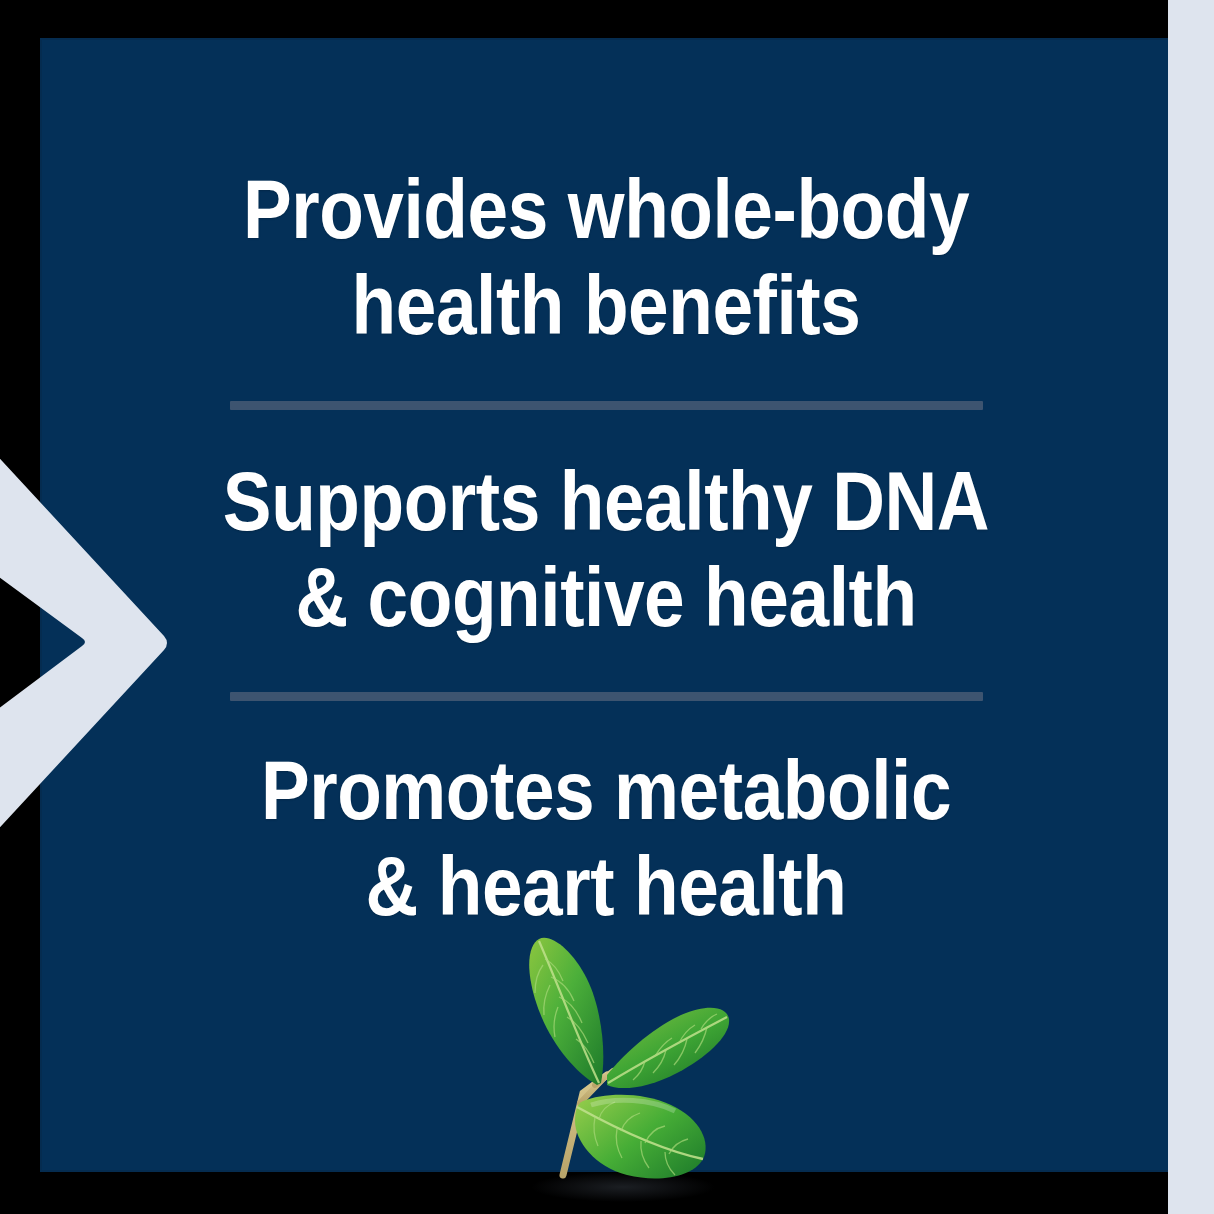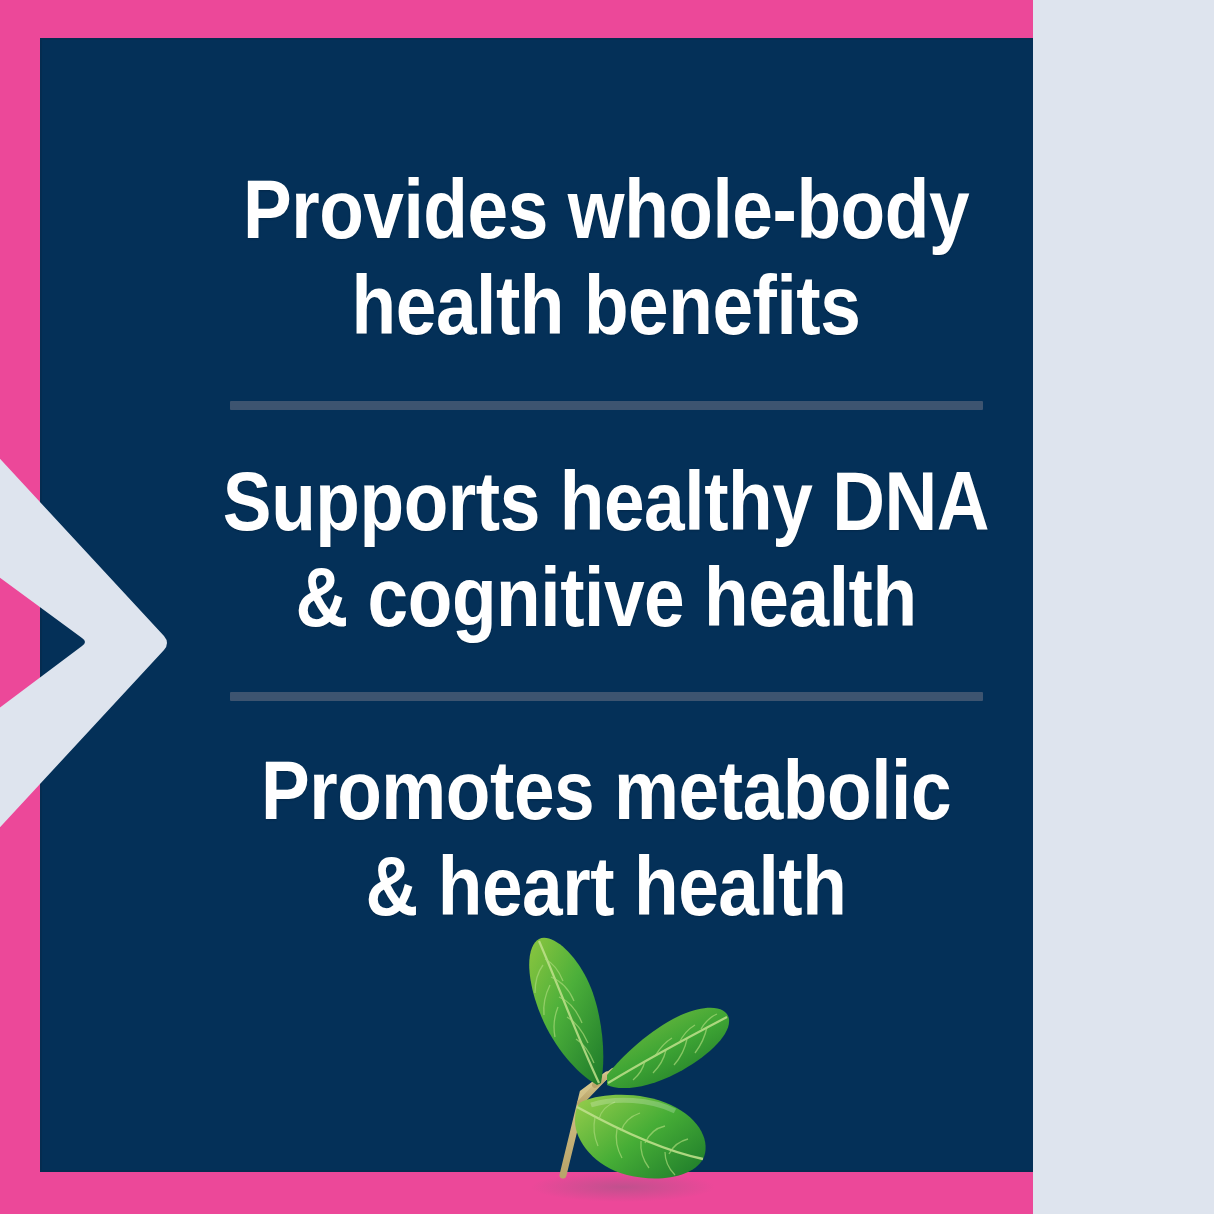--- a/index.html
+++ b/index.html
@@ -6,22 +6,22 @@
   html, body {
     width:1214px; height:1214px;
     overflow:hidden;
     font-family:"Liberation Sans", sans-serif;
   }
   body { background:#dee4ee; position:relative; }
 
   
   #stage {
     position:absolute; inset:0;
-    width:1033px; height:1214px;
-    background:#ec4899;
+    width:1168px; height:1214px;
+    background:#000000;
     overflow:hidden;
   }
 
   
   #card {
     position:absolute;
     left:40px; top:38px;
     width:1132px; height:1134px;
     background:#043058;
     overflow:visible;

